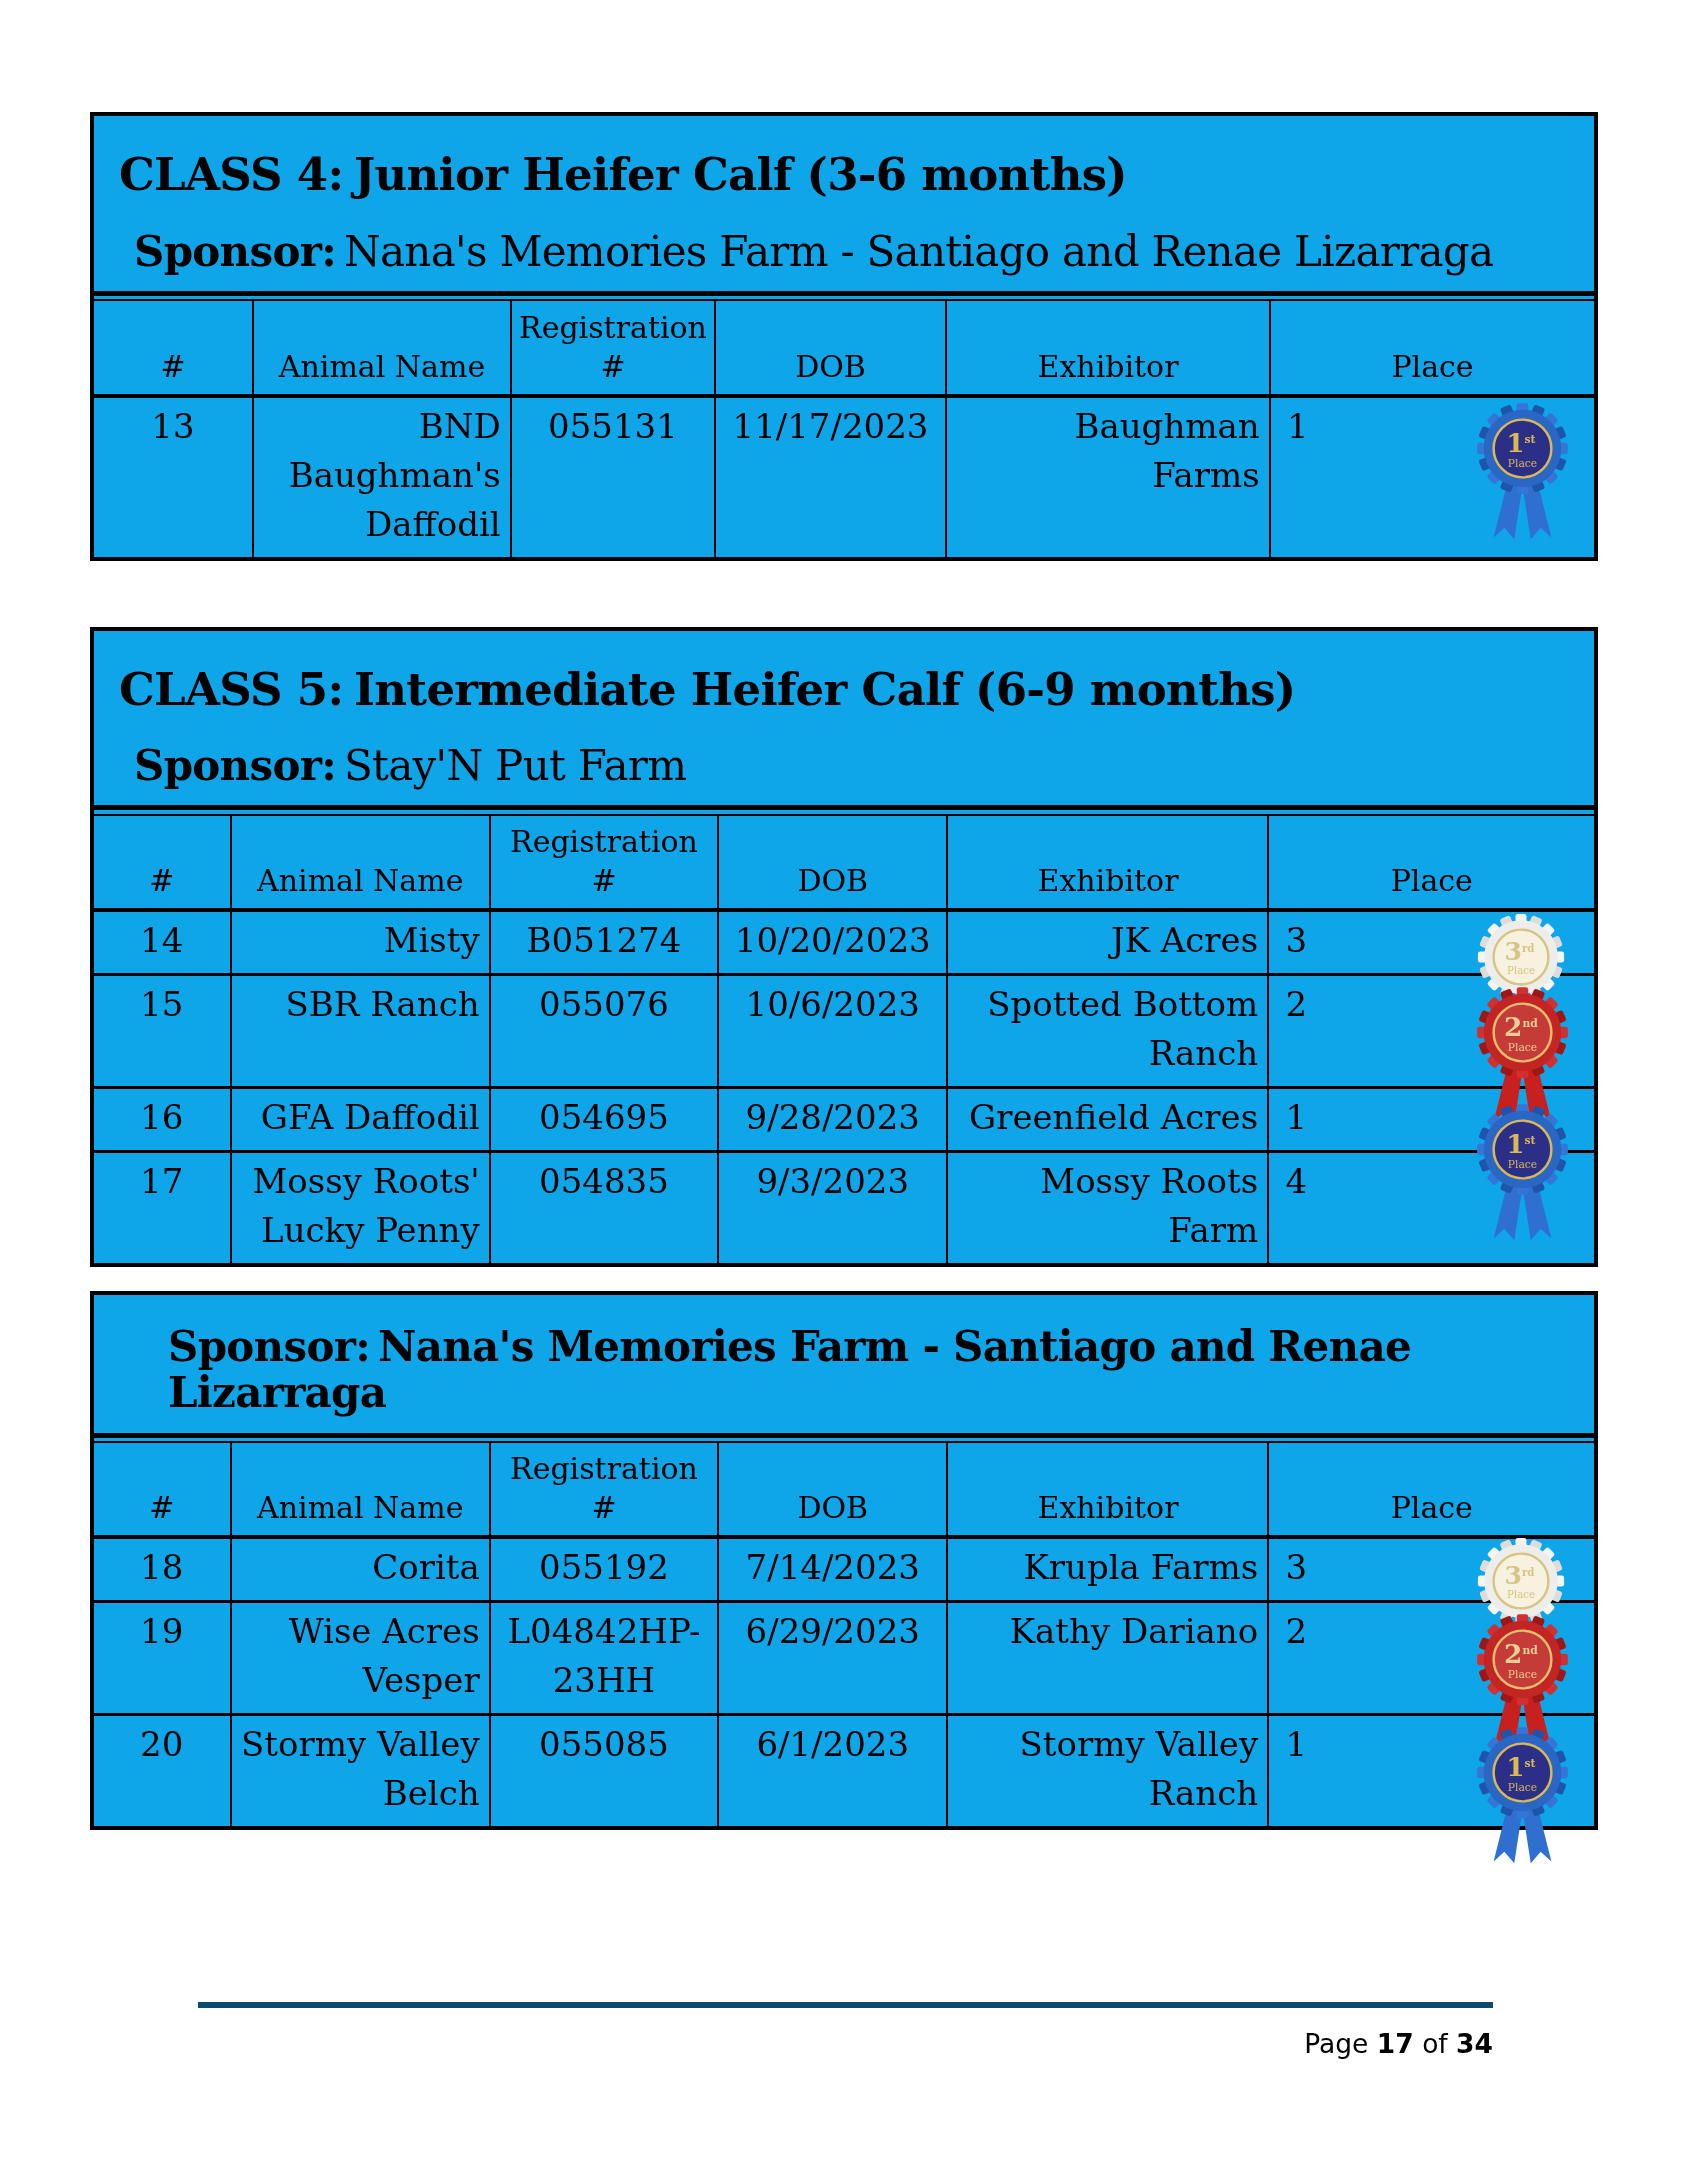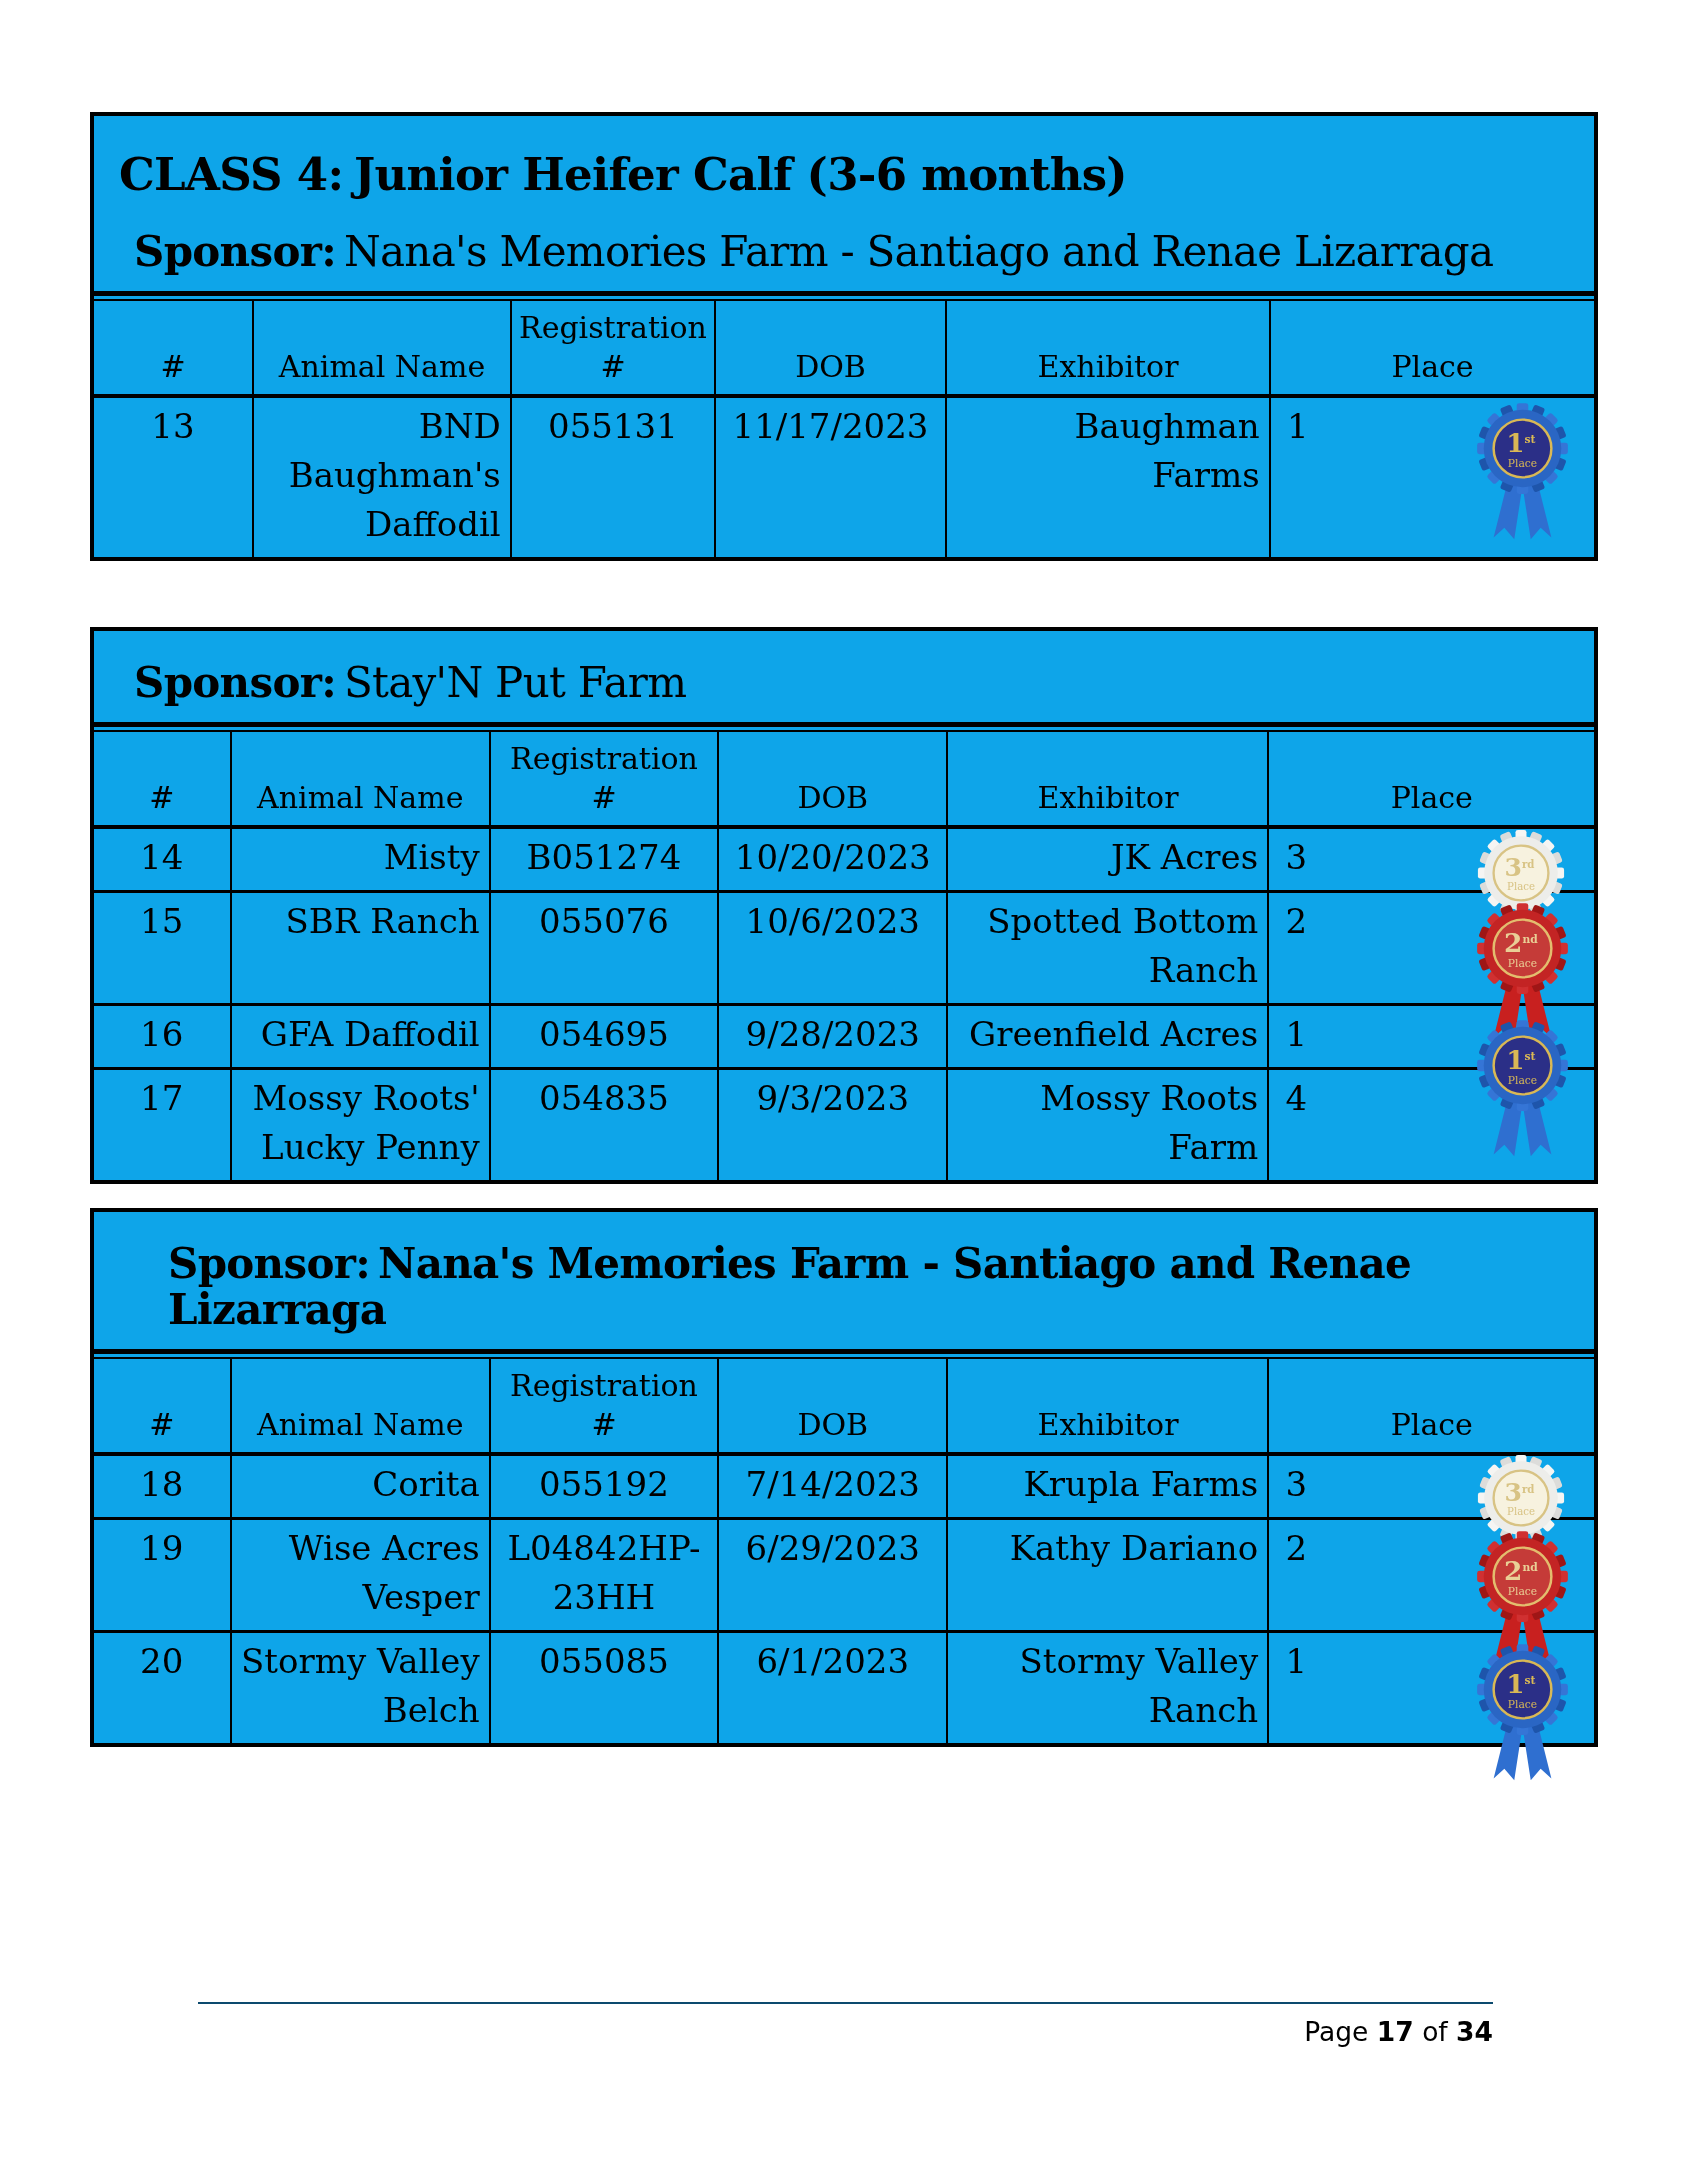--- a/index.html
+++ b/index.html
@@ -51,23 +51,23 @@
   .tbl-c4 col.w4{width:15.4%} .tbl-c4 col.w5{width:21.6%} .tbl-c4 col.w6{width:21.6%}
   .tbl-c56 col.w1{width:9.1%}  .tbl-c56 col.w2{width:17.3%} .tbl-c56 col.w3{width:15.2%}
   .tbl-c56 col.w4{width:15.3%} .tbl-c56 col.w5{width:21.4%} .tbl-c56 col.w6{width:21.7%}
 
   .ribbon { position:absolute; right:22.5px; display:block; width:99px; z-index:4; }
   .ribbon[data-ribbon="white"] { width:94px; right:26.5px; }
   .ribbon svg { width:100%; height:auto; display:block; }
 
   .footer {
     position:absolute; left:198px; top:2002px; width:1295px;
-    border-top:2px solid #0c4a6e;
+    border-top:6px solid #0c4a6e;
     font-family:"DejaVu Sans", sans-serif; font-size:26.5px;
-    text-align:right; padding-top:12px;
+    text-align:right; padding-top:20px;
   }
   .fbold { font-weight:bold; }
 </style>
 </head>
 <body>
 
 <div class="content">
 
   <section class="section-box sec4">
     <h2 class="class-title"><span>CLASS 4:</span><span class="ct-name">Junior Heifer Calf (3-6 months)</span></h2>
@@ -127,20 +127,21 @@
                   <text x="60" y="82" text-anchor="middle" font-size="13" fill="#d9b855" font-family="DejaVu Serif, serif">Place</text>
                 </svg>
               </span>
           </td>
         </tr>
       </tbody>
     </table>
   </section>
 
   <section class="section-box sec5">
+    <h2 class="class-title"><span>CLASS 5:</span><span class="ct-name">Intermediate Heifer Calf (6-9 months)</span></h2>
     <p class="sponsor-line"><span class="sp-label">Sponsor:</span><span class="sp-name">Stay'N Put Farm</span></p>
     <div class="rule"></div>
     <table class="results tbl-c56">
       <colgroup>
           <col class="w1">
           <col class="w2">
           <col class="w3">
           <col class="w4">
           <col class="w5">
           <col class="w6">

